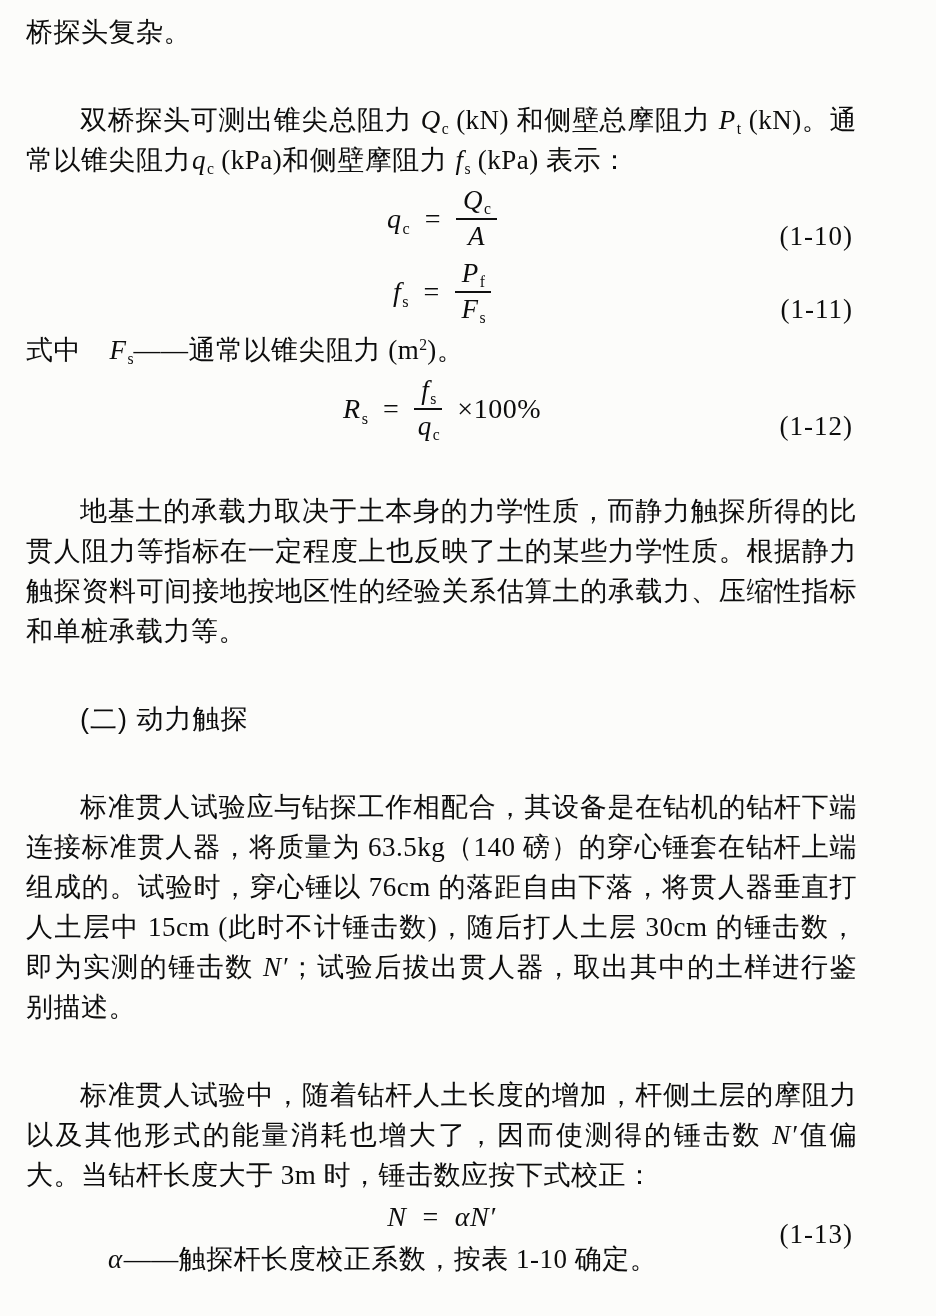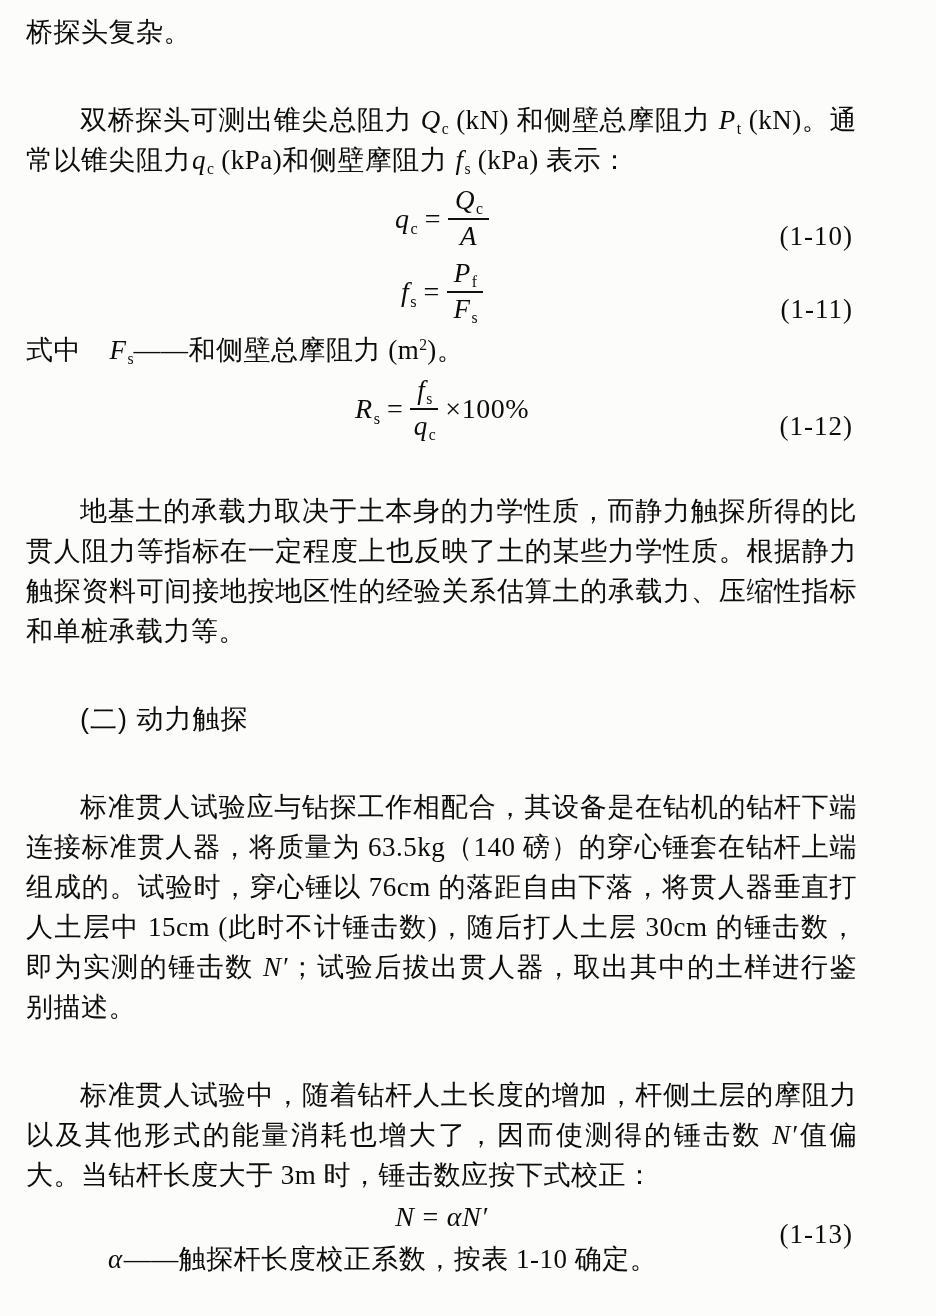--- a/index.html
+++ b/index.html
@@ -13,21 +13,21 @@
   .page{box-sizing:border-box;width:885px;height:1316px;padding:12px 28px 0 26px;}
   p.ln{margin:0;text-align:justify;}
   p.ind{text-indent:2em;margin-top:48px;}
   p.ind3{text-indent:3em;}
   .heading{font-family:"Liberation Sans","DejaVu Sans",sans-serif;font-weight:400;letter-spacing:1px;}
   em.var{font-style:italic;font-family:"Liberation Serif",serif;padding:0 1px;}
   sub.vs{font-size:0.58em;font-style:normal;line-height:0;vertical-align:-0.35em;letter-spacing:0;}
   sup.vp{font-size:0.58em;line-height:0;vertical-align:0.55em;letter-spacing:0;}
   .eq-row{position:relative;text-align:center;margin:5px 0;}
   .eq-row.simple{margin:2px 0;}
-  .eq-body{display:inline-flex;align-items:center;gap:7px;font-size:28px;}
+  .eq-body{display:inline-flex;align-items:center;gap:15px;font-size:28px;}
   .rel,.suffix{font-style:normal;}
   .frac{display:inline-block;text-align:center;vertical-align:middle;line-height:1.18;font-size:27px;}
   .fnum{display:block;border-bottom:2px solid #101010;padding:0 6px 1px;}
   .fden{display:block;padding-top:1px;}
   .eq-no{position:absolute;right:4px;top:50%;transform:translateY(-50%);font-style:normal;letter-spacing:1px;margin-top:17px;}
 </style>
 </head>
 <body>
 
 <main class="page">
@@ -53,21 +53,21 @@
         <span><em class="var">f</em><sub class="vs">s</sub></span>
         <span class="rel">=</span>
         <span class="frac">
           <span class="fnum"><em class="var">P</em><sub class="vs">f</sub></span>
           <span class="fden"><em class="var">F</em><sub class="vs">s</sub></span>
         </span>
       </span>
     <span class="eq-no">(1-11)</span>
   </div>
 
-  <p class="ln"><span>式中　</span><em class="var">F</em><sub class="vs">s</sub><span>——和侧壁总摩阻力 (m</span><sup class="vp">2</sup><span>)。</span></p>
+  <p class="ln"><span>式中　</span><em class="var">F</em><sub class="vs">s</sub><span>——通常以锥尖阻力 (m</span><sup class="vp">2</sup><span>)。</span></p>
 
 
   <div class="eq-row">
     <span class="eq-body">
         <span><em class="var">R</em><sub class="vs">s</sub></span>
         <span class="rel">=</span>
         <span class="frac">
           <span class="fnum"><em class="var">f</em><sub class="vs">s</sub></span>
           <span class="fden"><em class="var">q</em><sub class="vs">c</sub></span>
         </span>

